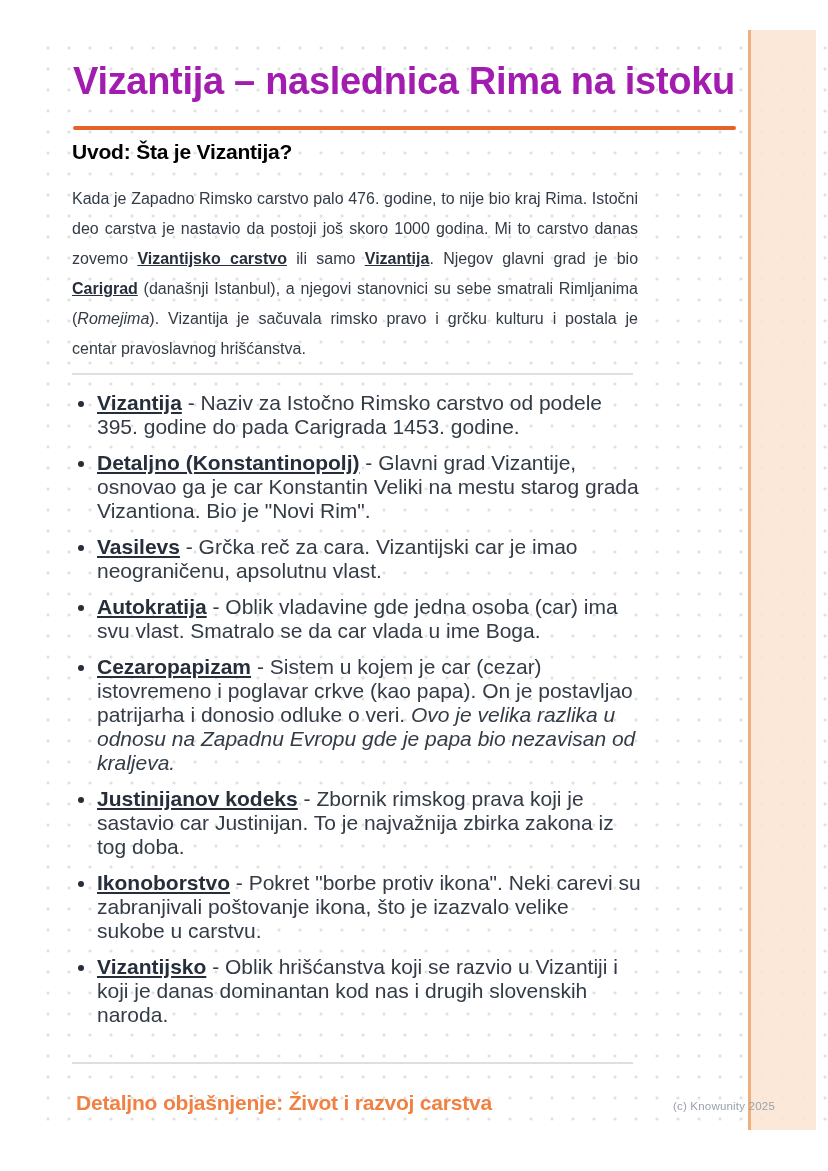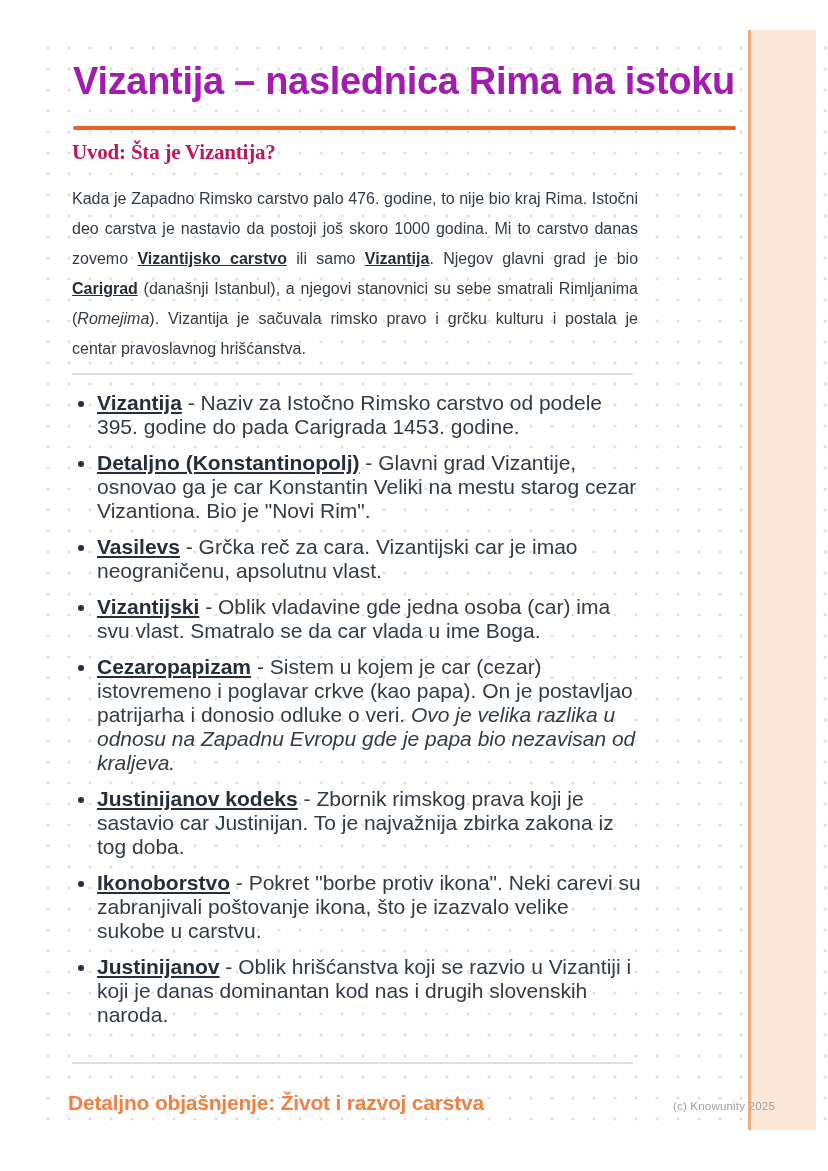--- a/index.html
+++ b/index.html
@@ -29,21 +29,21 @@
     margin:58px 0 0 0;
     font-size:38px; line-height:46px; font-weight:bold;
     color:#a21caf; letter-spacing:-0.3px;text-align:center;
   }
   .title-rule {
     margin-top:22px; width:663px; height:4px; border:none;
     background:#e5632b; border-radius:2px;
   }
   h2.section-heading {
     margin:0; font-size:21px; line-height:28px; font-weight:bold;
-    color:#be185d; letter-spacing:-0.2px;font-family:Liberation Serif, serif;
+    color:#000000; letter-spacing:-0.2px;
   }
   .mt-intro { margin-top:32px; }
   .mt-terms { margin-top:32px; }
   p.intro-paragraph {
     margin:18px 0 0 0; width:566px;
     font-size:16px; line-height:30px; color:#333b46;
     text-align:justify;
   }
   .section-divider {
     margin:9px 0 0 0; width:561px; height:2px; border:none;
@@ -55,21 +55,21 @@
   }
   ul.terms-list li { margin-bottom:12px; }
   ul.terms-list li::marker { color:#252e3a; }
   .b { font-weight:bold; color:#252e3a;text-decoration:underline; }
   .i { font-style:italic; }
   .divider-bottom {
     position:absolute; left:72px; top:1062px; width:561px; height:2px;
     background:#dcdfe3; z-index:2;
   }
   h2.detail-heading {
-    position:absolute; left:68px; top:1089px; margin:0; z-index:2;
+    position:absolute; left:76px; top:1089px; margin:0; z-index:2;
     font-size:21px; line-height:28px; font-weight:bold;
     color:#f08142; letter-spacing:-0.2px;
   }
   .copyright-note {
     position:absolute; top:1100px; right:53px; z-index:3;
     font-size:11.5px; color:#9aa1ab; letter-spacing:0.2px;
   }
 </style>
 </head>
 <body>
@@ -81,25 +81,25 @@
   <h1 class="page-title">Vizantija – naslednica Rima na istoku</h1>
   <hr class="title-rule">
 
   <h2 class="section-heading mt-intro">Uvod: Šta je Vizantija?</h2>
   <p class="intro-paragraph"><span>Kada je Zapadno Rimsko carstvo palo 476. godine, to nije bio kraj Rima. Istočni deo carstva je nastavio da postoji još skoro 1000 godina. Mi to carstvo danas zovemo </span><span class="b">Vizantijsko carstvo</span><span> ili samo </span><span class="b">Vizantija</span><span>. Njegov glavni grad je bio </span><span class="b">Carigrad</span><span> (današnji Istanbul), a njegovi stanovnici su sebe smatrali Rimljanima (</span><span class="i">Romejima</span><span>). Vizantija je sačuvala rimsko pravo i grčku kulturu i postala je centar pravoslavnog hrišćanstva.</span></p>
 
   <hr class="section-divider">
 
   <ul class="terms-list">
       <li><span class="b">Vizantija</span><span> - Naziv za Istočno Rimsko carstvo od podele 395. godine do pada Carigrada 1453. godine.</span></li>
-      <li><span class="b">Detaljno (Konstantinopolj)</span><span> - Glavni grad Vizantije, osnovao ga je car Konstantin Veliki na mestu starog cezar Vizantiona. Bio je "Novi Rim".</span></li>
+      <li><span class="b">Detaljno (Konstantinopolj)</span><span> - Glavni grad Vizantije, osnovao ga je car Konstantin Veliki na mestu starog grada Vizantiona. Bio je "Novi Rim".</span></li>
       <li><span class="b">Vasilevs</span><span> - Grčka reč za cara. Vizantijski car je imao neograničenu, apsolutnu vlast.</span></li>
-      <li><span class="b">Vizantijski</span><span> - Oblik vladavine gde jedna osoba (car) ima svu vlast. Smatralo se da car vlada u ime Boga.</span></li>
+      <li><span class="b">Autokratija</span><span> - Oblik vladavine gde jedna osoba (car) ima svu vlast. Smatralo se da car vlada u ime Boga.</span></li>
       <li><span class="b">Cezaropapizam</span><span> - Sistem u kojem je car (cezar) istovremeno i poglavar crkve (kao papa). On je postavljao patrijarha i donosio odluke o veri. </span><span class="i">Ovo je velika razlika u odnosu na Zapadnu Evropu gde je papa bio nezavisan od kraljeva.</span></li>
       <li><span class="b">Justinijanov kodeks</span><span> - Zbornik rimskog prava koji je sastavio car Justinijan. To je najvažnija zbirka zakona iz tog doba.</span></li>
       <li><span class="b">Ikonoborstvo</span><span> - Pokret "borbe protiv ikona". Neki carevi su zabranjivali poštovanje ikona, što je izazvalo velike sukobe u carstvu.</span></li>
-      <li><span class="b">Justinijanov</span><span> - Oblik hrišćanstva koji se razvio u Vizantiji i koji je danas dominantan kod nas i drugih slovenskih naroda.</span></li>
+      <li><span class="b">Vizantijsko</span><span> - Oblik hrišćanstva koji se razvio u Vizantiji i koji je danas dominantan kod nas i drugih slovenskih naroda.</span></li>
     </ul>
 </div>
 
 <div class="divider-bottom"></div>
 <h2 class="detail-heading">Detaljno objašnjenje: Život i razvoj carstva</h2>
 <div class="copyright-note">(c) Knowunity 2025</div>
 
 </body></html>

